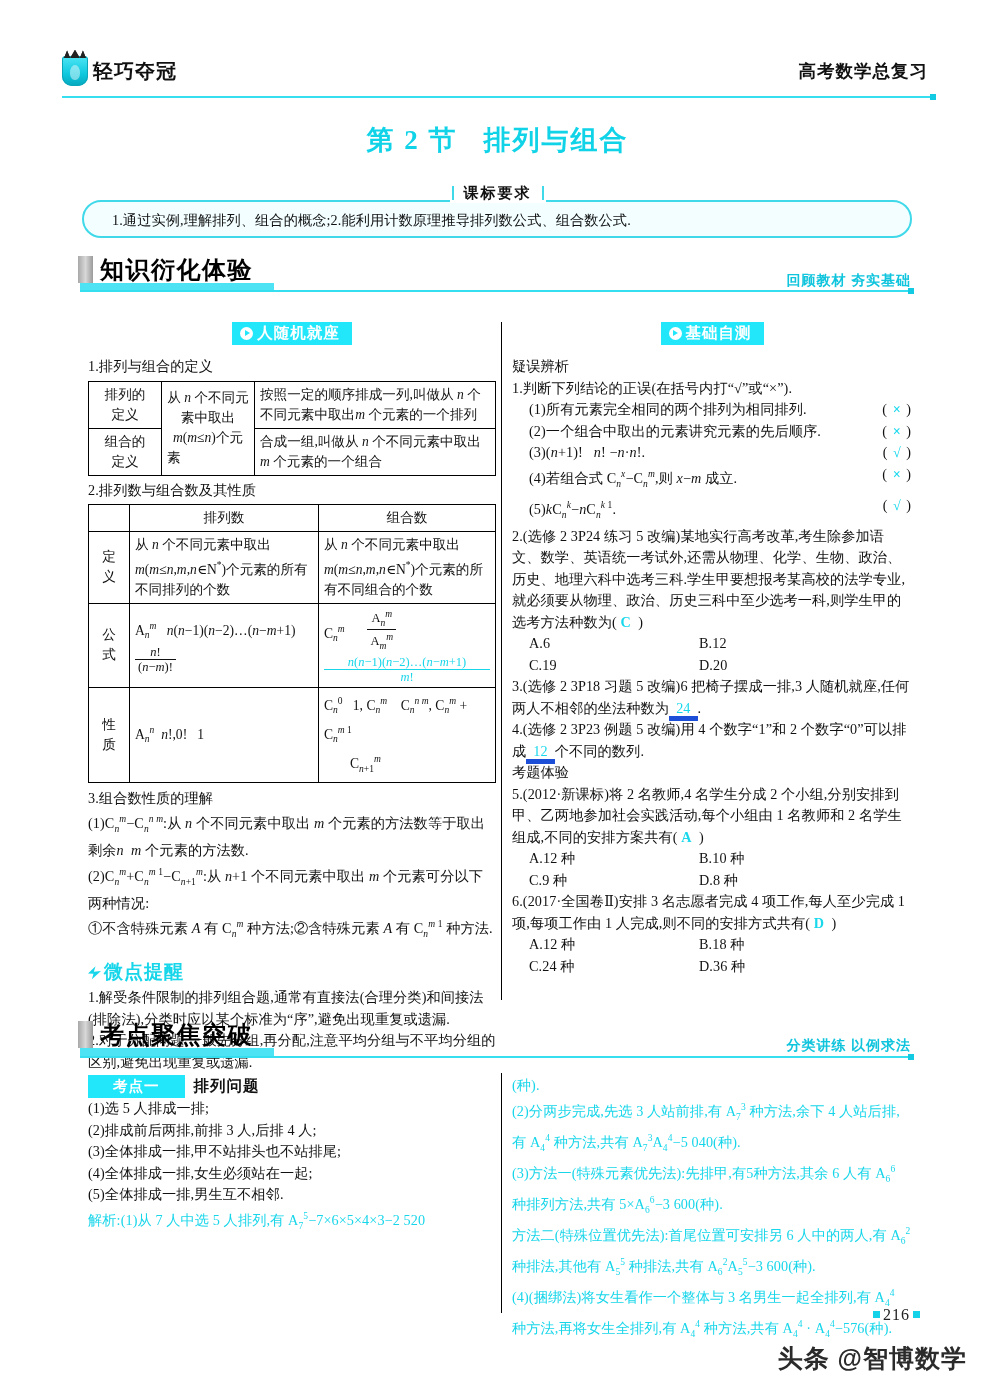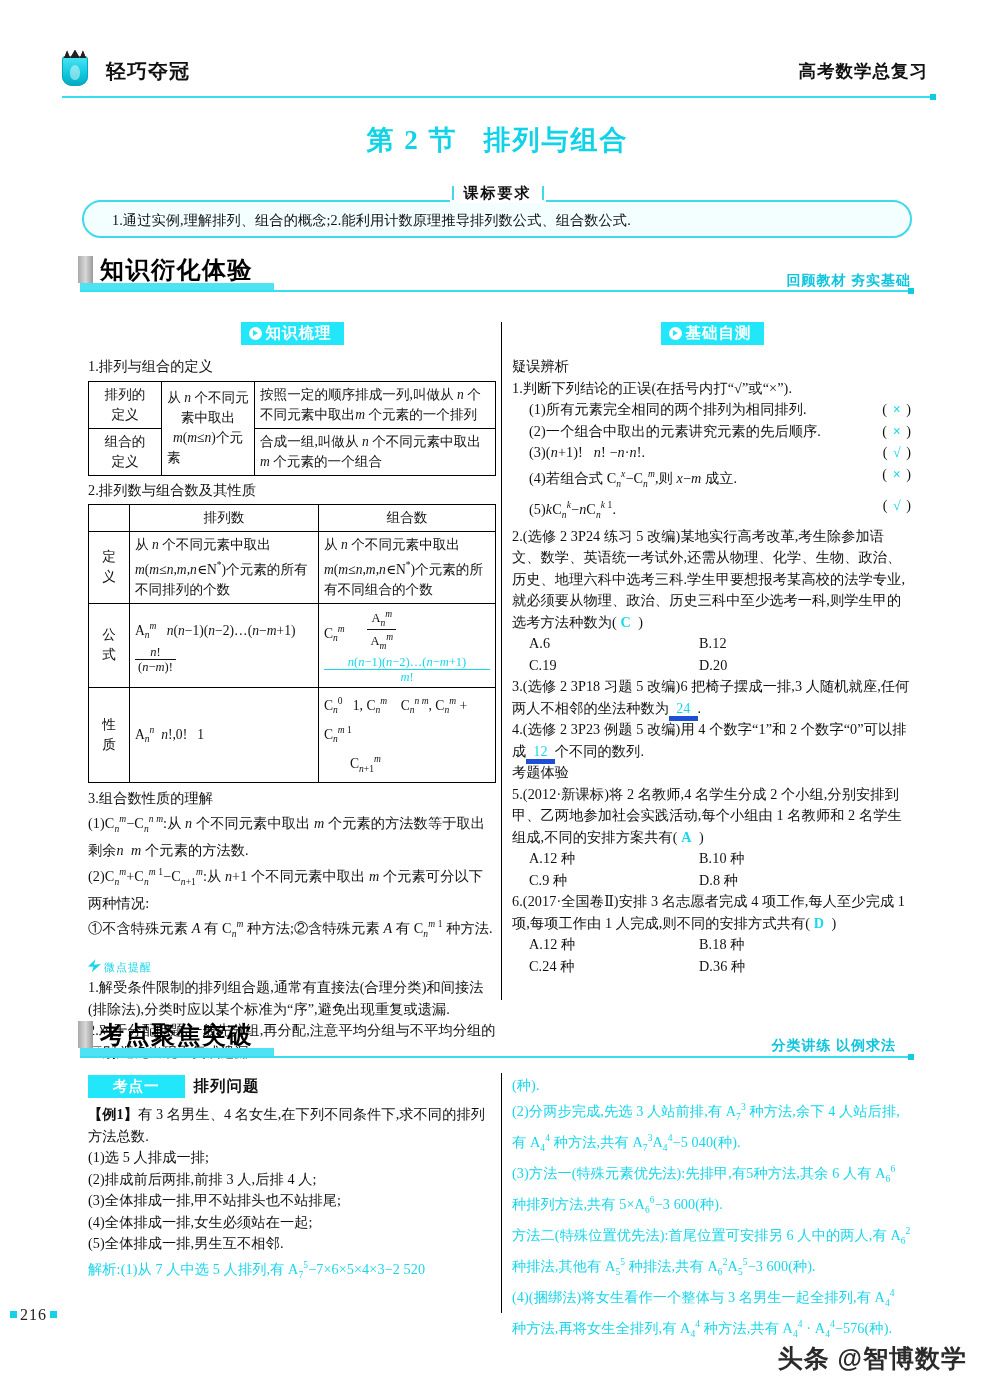--- a/index.html
+++ b/index.html
@@ -27,21 +27,21 @@
     position: absolute;
     left: 62px; top: 56px;
     width: 872px;
     height: 42px;
   }
   .logo-wrap {
     position: absolute;
     left: 0; top: 0;
     display: flex;
     align-items: center;
-    gap: 18px;
+    gap: 5px;
   }
   .logo-badge {
     width: 26px; height: 30px;
     background: linear-gradient(180deg,#4fe6f5 0%, #0fc8de 60%, #05a7bd 100%);
     border-radius: 4px 4px 10px 10px;
     position: relative;
     box-shadow: inset 0 0 0 1px #0aa7bb;
   }
   .logo-badge::before {
     content: "";
@@ -275,22 +275,22 @@
   td.vhead {
     text-align: center;
     width: 30px;
   }
   td.vhead span { display: block; }
   td.ctr { text-align: center; }
   .justify { text-align: justify; text-align-last: justify; }
 
   
   .tip-head {
-    font-size: 11px;
-    font-weight: normal;
+    font-size: 19px;
+    font-weight: bold;
     color: #18d6ea;
     letter-spacing: 1px;
   }
   .tip-head .bolt {
     display:inline-block;
     width: 13px; height: 13px;
     margin-right: 3px;
     vertical-align: -1px;
     background: #18d6ea;
     clip-path: polygon(0% 55%, 58% 0%, 45% 42%, 100% 36%, 30% 100%, 42% 58%);
@@ -321,25 +321,24 @@
     border-bottom: 5px solid #1d4ed8;
     padding: 0 7px;
   }
   .paren-ans { letter-spacing: 1px; }
 
   
   .pagenum {
     position: absolute;
     left: 0; top: 1306px;
     width: 923px;
-    text-align: left;
+    text-align: right;
     font-size: 16px;
     color: #222;
     letter-spacing: 1px;
-    padding-left: 7px;
   }
   .pagenum .sq {
     display: inline-block;
     width: 7px; height: 7px;
     background: #14d2e8;
     vertical-align: 2px;
     margin: 0 3px;
   }
 
   
@@ -384,21 +383,21 @@
   </div>
   <div class="bighead-underline" style="left:80px; top:283px; width:194px;"></div>
   <div class="bighead-rule" style="left:80px; top:290px; width:832px;"></div>
   <div class="bighead-tag" style="right:84px; top:272px;">回顾教材  夯实基础</div>
 
   <div class="vrule" style="left:501px; top:322px; height:678px;"></div>
 
   <div class="col-left" style="top:322px;">
 
     <div class="pill-center">
-      <span class="pill"><span class="tri"></span><span>知识梳理</span></span>
+      <span class="pill"><span class="tri"></span><span>人随机就座</span></span>
     </div>
 
     <div class="t" style="margin-top:11px;">1.排列与组合的定义</div>
 
     <table class="k" style="margin-top:3px;padding-left:40px;">
       <tbody>
           <tr>
         <td class="ctr" style="width:62px;">排列的<br>定义</td>
         <td class="ctr justify" style="width:82px;" rowspan="2">
           从 <i class="m">n</i> 个不同元素中取出 <i class="m">m</i>(<i class="m">m</i>≤<i class="m">n</i>)个元素
@@ -545,29 +544,28 @@
       <span>D.36 种</span>
     </div>
   </div>
 
   <div class="bighead" style="left:78px; top:1021px;">
     <div class="bar"></div>
     <div class="txt">考点聚焦突破</div>
   </div>
   <div class="bighead-underline" style="left:80px; top:1048px; width:194px;"></div>
   <div class="bighead-rule" style="left:80px; top:1056px; width:832px;"></div>
-  <div class="bighead-tag" style="right:99px; top:1037px;">分类讲练    以例求法</div>
+  <div class="bighead-tag" style="right:84px; top:1037px;">分类讲练    以例求法</div>
 
   <div class="vrule" style="left:501px; top:1073px; height:240px;"></div>
 
   <div class="col-left" style="top:1075px;">
     <div>
       <span class="kd-label">考点一</span><span class="kd-title">排列问题</span>
     </div>
-    <div class="t" style="margin-top:6px;"><b>【例1】</b><span>有 3 名男生、4 名女生,在下列不同条件下,求不同的排列方法总数.</span></div>
     <div class="t">(1)选 5 人排成一排;</div>
     <div class="t">(2)排成前后两排,前排 3 人,后排 4 人;</div>
     <div class="t">(3)全体排成一排,甲不站排头也不站排尾;</div>
     <div class="t">(4)全体排成一排,女生必须站在一起;</div>
     <div class="t">(5)全体排成一排,男生互不相邻.</div>
     <div class="t cyan"><span>解析:</span>(1)从 7 人中选 5 人排列,有 <span class="mu">A</span><sub>7</sub><sup>5</sup>−7×6×5×4×3−2 520</div>
   </div>
 
   <div class="col-right" style="top:1075px;">
     <div class="t cyan">(种).</div>

